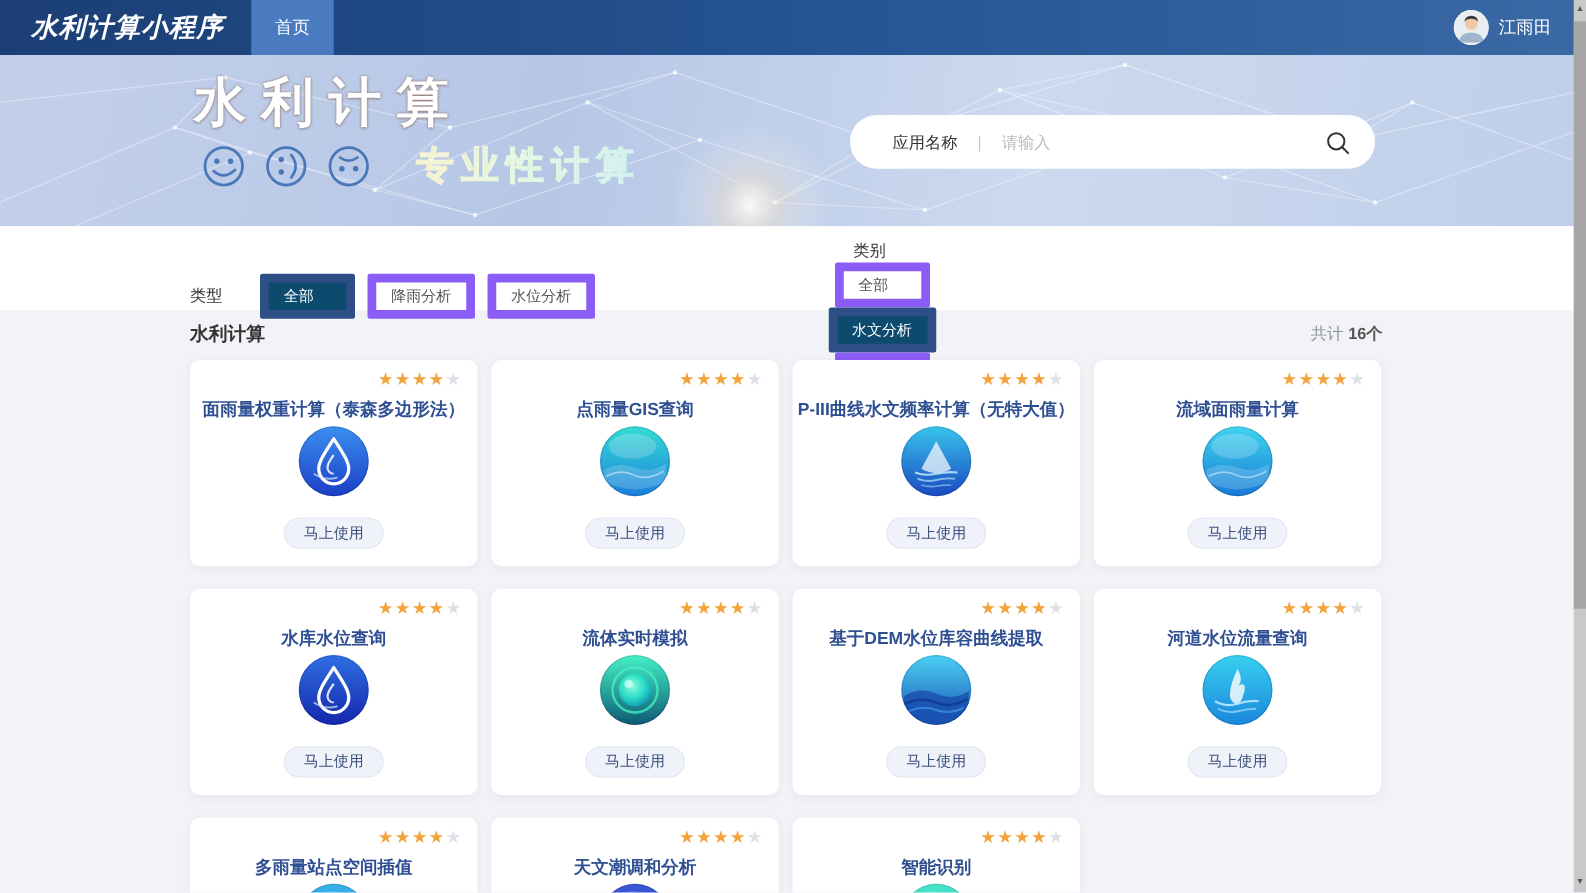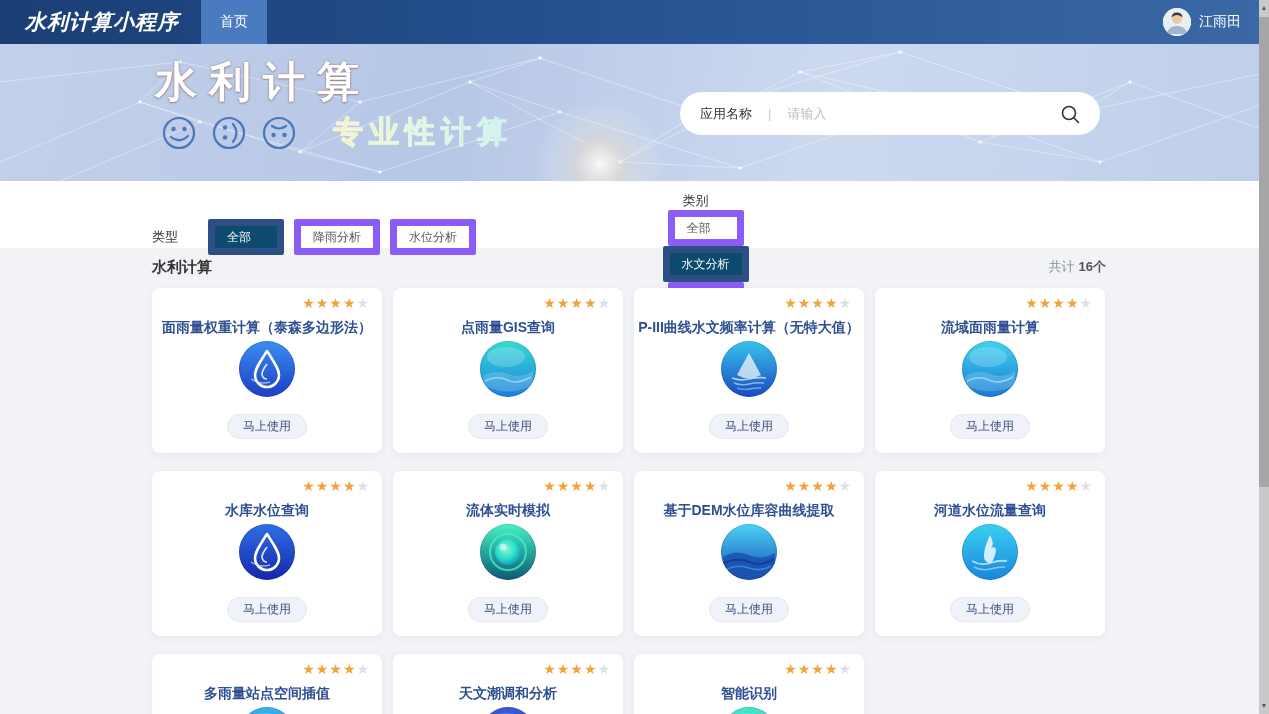--- a/index.html
+++ b/index.html
@@ -30,21 +30,21 @@
     text-shadow:0 0 2px rgba(140,105,95,.85), 0 1px 2px rgba(140,105,95,.55); }
   .hero-sub { position:absolute; left:159px; top:68px; display:flex; align-items:center; gap:10px; }
   .smiley { width:40px; height:40px; }
   .subtitle { font-size:30px; font-weight:bold; letter-spacing:6px; margin-left:24px;
     background:linear-gradient(90deg,#efe49e 0%,#c5ecc2 45%,#9be3dc 100%);
     -webkit-background-clip:text; background-clip:text; color:transparent;
     -webkit-text-stroke:1px rgba(255,255,255,.55); }
   .search { position:absolute; left:680px; top:48px; width:420px; height:43px;
     background:#fff; border-radius:22px; display:flex; align-items:center;
     padding:0 20px; cursor:text; }
-  .s-label { font-size:13px; color:#333; white-space:nowrap; }
+  .s-label { font-size:13px; color:#333; white-space:nowrap;margin-left:14px; }
   .s-div { color:#c9c9c9; margin:0 16px; font-size:13px; }
   .s-input { border:none; outline:none; flex:1; font-size:13px; color:#3b82f6;
     font-family:inherit; background:transparent; }
   .s-input::placeholder { color:#bdbdbd; }
   .search-ic { flex:0 0 20px; cursor:pointer; }
 
   
   .filters { position:absolute; top:181px; left:0; width:1269px; height:67px; background:#fff; }
   .filter-row { display:flex; align-items:center; margin-left:152px; height:24px; margin-top:9px; }
   .filter-row:first-child { margin-top:11px;flex-direction:column; }

